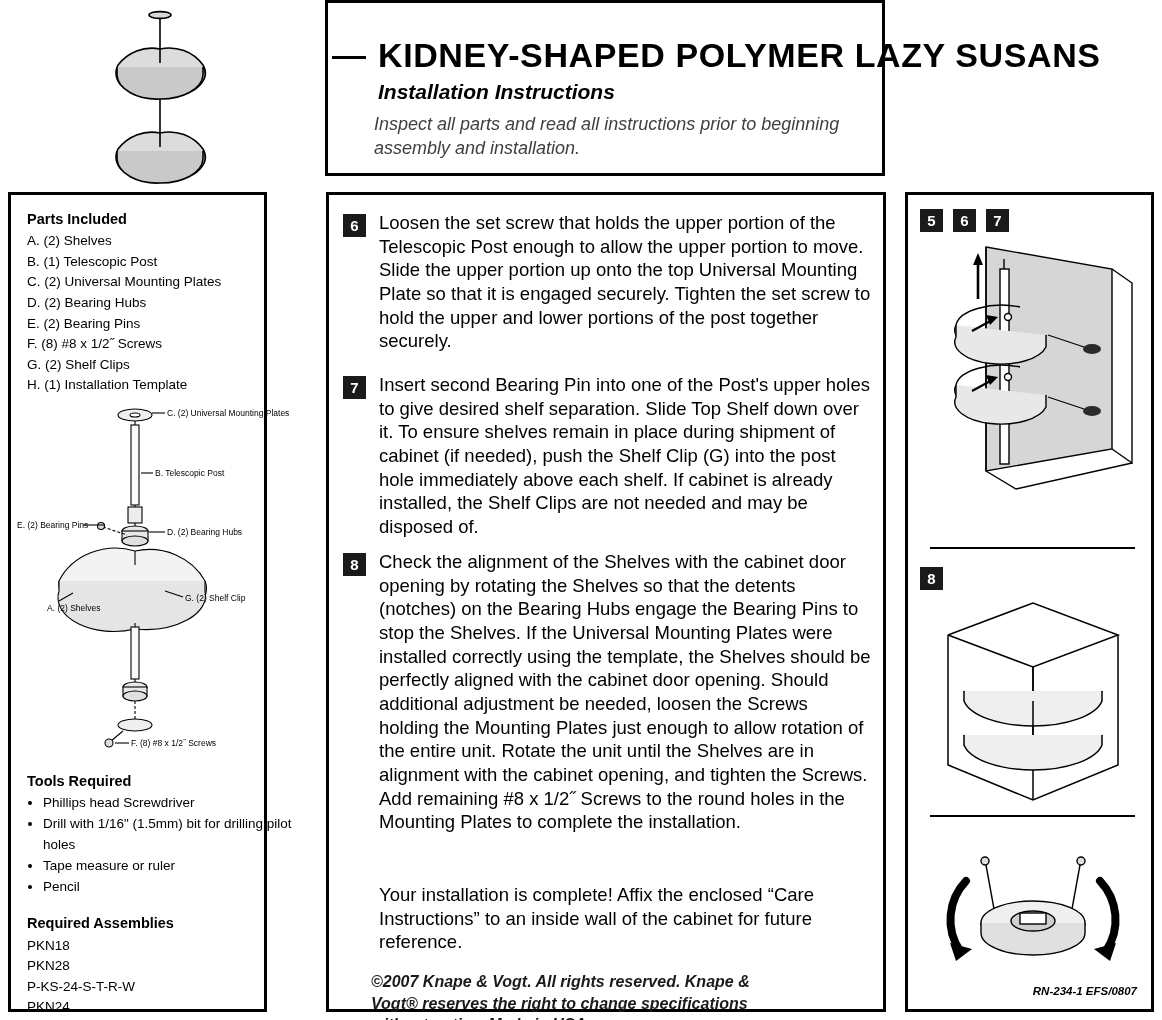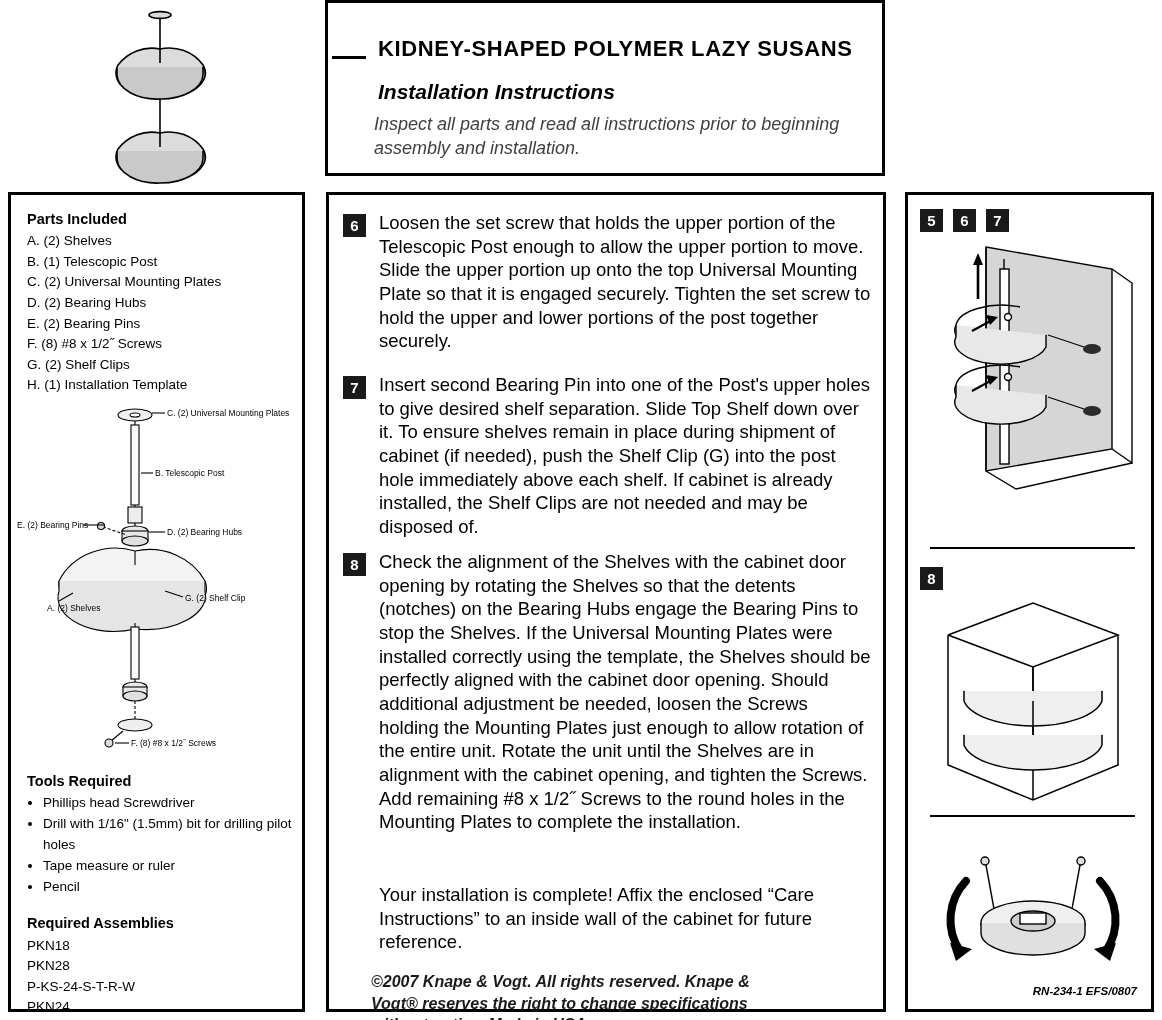--- a/index.html
+++ b/index.html
@@ -38,21 +38,21 @@
   }
   #header-dash {
     position: absolute;
     left: 332px; top: 56px;
     width: 34px; height: 3px;
     background: #000;
   }
   #header-title {
     position: absolute;
     left: 378px; top: 36px;
-    font-size: 22px;
+    font-size: 34px;
     font-weight: bold;
     letter-spacing: 0.6px;
     white-space: nowrap;
     text-align: right;
   }
   #header-subtitle {
     position: absolute;
     left: 378px; top: 80px;
     font-size: 21px;
     font-weight: bold;
@@ -65,21 +65,21 @@
     font-size: 18px;
     font-style: italic;
     line-height: 1.32;
     color: #404040;
   }
 
   
   #left-col {
     position: absolute;
     left: 8px; top: 192px;
-    width: 297px; height: 820px;
+    width: 259px; height: 820px;
     border: 3px solid #000;
     box-sizing: border-box;
   }
   .sec-title {
     font-size: 14.5px;
     font-weight: bold;
   }
   #parts-included {
     position: absolute;
     left: 16px; top: 16px;

